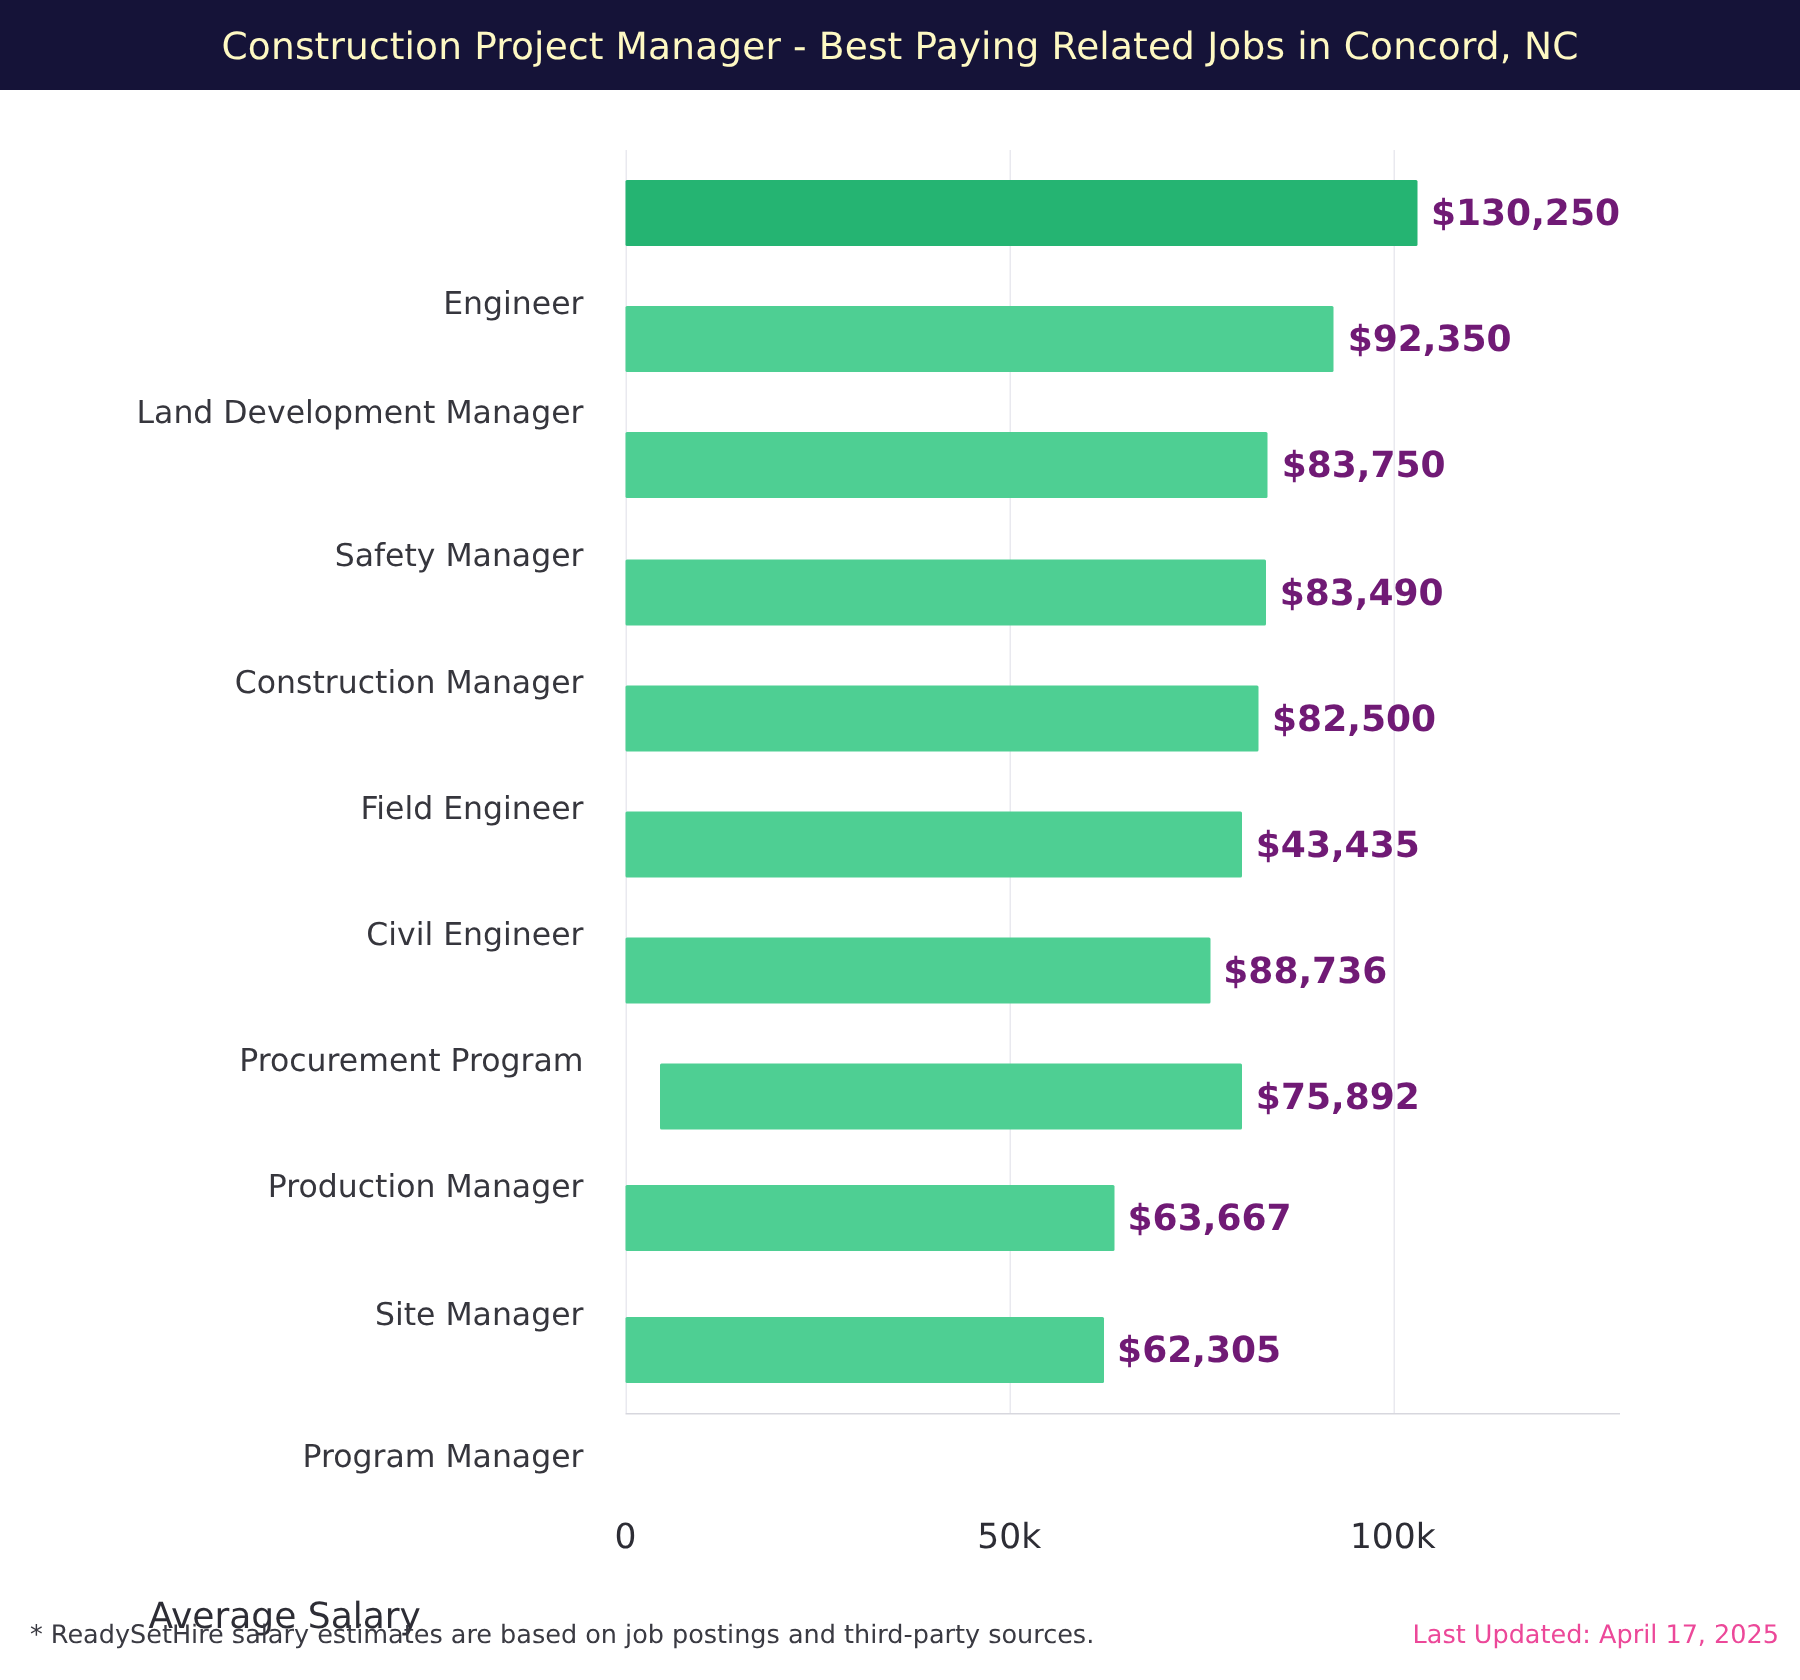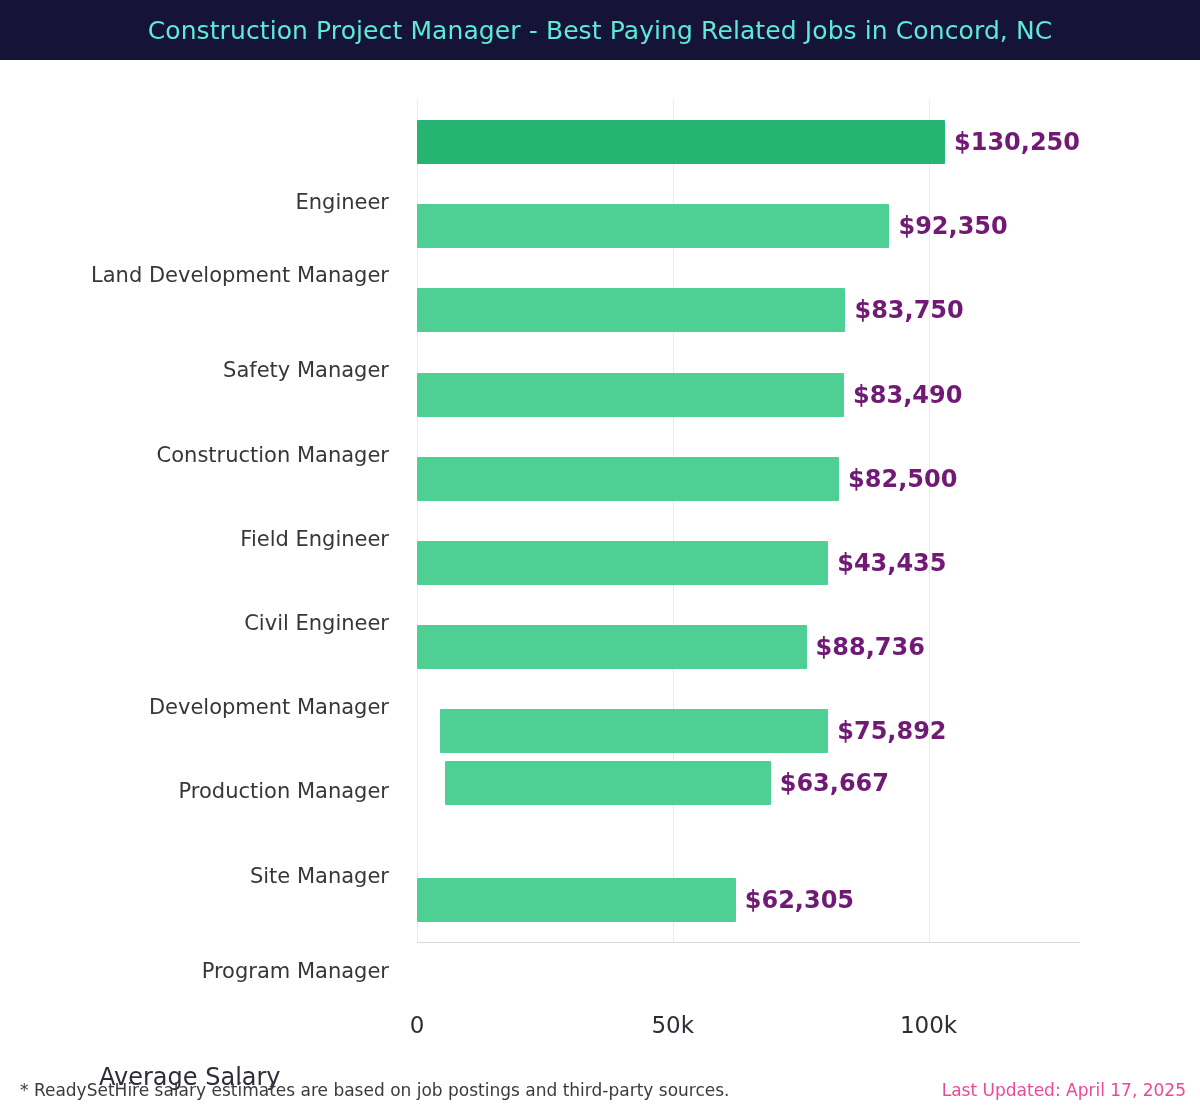--- a/index.html
+++ b/index.html
@@ -24,21 +24,21 @@
     left: 0;
     top: 0;
     width: 1200px;
     height: 60px;
     background: #151338;
     display: flex;
     align-items: center;
     justify-content: center;
   }
   .header-title {
-    color: #5eead4;
+    color: #fef9c3;
     font-size: 25px;
     font-weight: 400;
     letter-spacing: 0.1px;
     white-space: nowrap;
   }
   
   .chart-wrap {
     position: absolute;
     left: 0;
     top: 60px;
@@ -200,21 +200,21 @@
         <div class="cat-row" style="top: 252.6px;">
           <span>Construction Manager</span>
         </div>
         <div class="cat-row" style="top: 336.8px;">
           <span>Field Engineer</span>
         </div>
         <div class="cat-row" style="top: 421px;">
           <span>Civil Engineer</span>
         </div>
         <div class="cat-row" style="top: 505.2px;">
-          <span>Development Manager</span>
+          <span>Procurement Program</span>
         </div>
         <div class="cat-row" style="top: 589.4px;">
           <span>Production Manager</span>
         </div>
         <div class="cat-row" style="top: 673.6px;">
           <span>Site Manager</span>
         </div>
         <div class="cat-row" style="top: 769px;">
           <span>Program Manager</span>
         </div>
@@ -253,21 +253,21 @@
             <div class="bar-value">$43,435</div>
           </div>
           <div class="row" style="top: 505.2px;">
             <div class="bar" style="width: 389.533px; background: rgb(78, 207, 147);"></div>
             <div class="bar-value">$88,736</div>
           </div>
           <div class="row" style="top: 589.4px; padding-left: 23px;">
             <div class="bar" style="width: 388.244px; background: rgb(78, 207, 147);"></div>
             <div class="bar-value">$75,892</div>
           </div>
-          <div class="row" style="top: 641px; padding-left: 28px;">
+          <div class="row" style="top: 670px;">
             <div class="bar" style="width: 325.704px; background: rgb(78, 207, 147);"></div>
             <div class="bar-value">$63,667</div>
           </div>
           <div class="row" style="top: 757.8px;">
             <div class="bar" style="width: 318.736px; background: rgb(78, 207, 147);"></div>
             <div class="bar-value">$62,305</div>
           </div>
         </div>
     </div>
 

